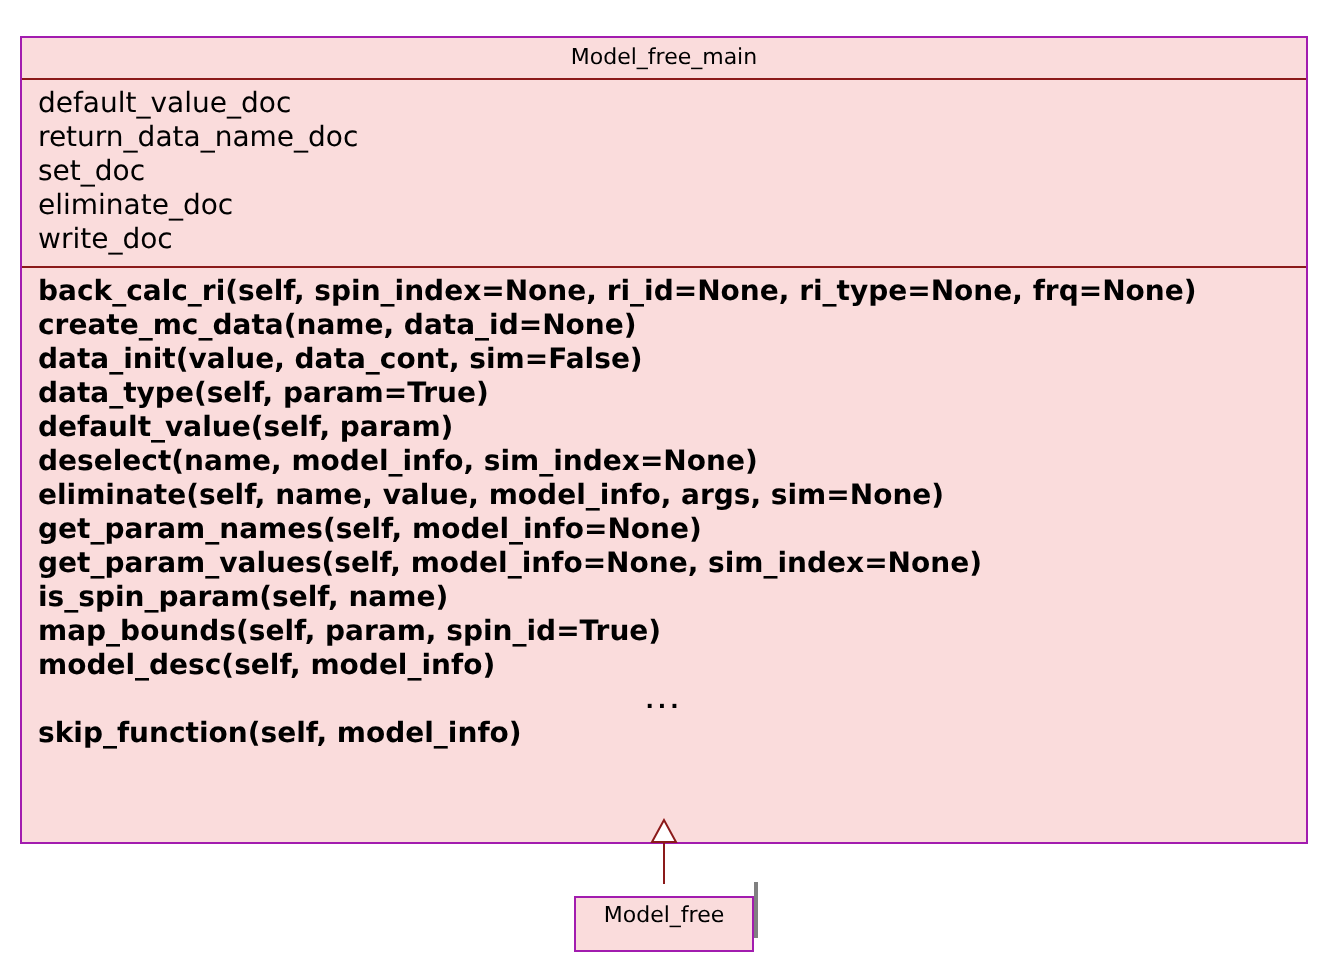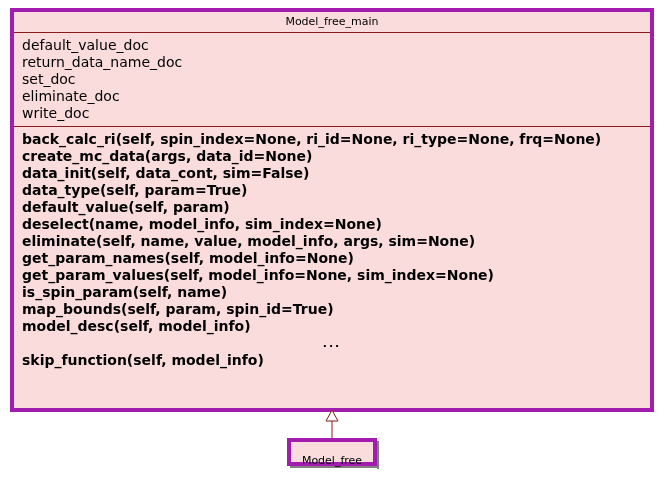--- a/index.html
+++ b/index.html
@@ -17,21 +17,22 @@
   }
   #canvas {
     position: relative;
     width: 664px;
     height: 477px;
   }
   .uml-class {
     position: absolute;
     box-sizing: border-box;
     background: #fadcdc;
-    border: 4px solid #a21caf;
+    border: 1px solid #a21caf;
+    margin-top: 10px;
   }
   #main-class {
     left: 10px;
     top: 8px;
     width: 644px;
     height: 404px;
   }
   .class-title {
     text-align: center;
     padding: 3px 4px 4px 4px;
@@ -59,21 +60,21 @@
     letter-spacing: 2px;
   }
   #sub-class {
     left: 287px;
     top: 438px;
     width: 90px;
     height: 28px;
   }
   #sub-class .class-title {
     border-bottom: none;
-    padding-top: 12px;
+    padding-top: 2px;
   }
   #inherit-arrow {
     position: absolute;
     left: 320px;
     top: 408px;
     width: 24px;
     height: 34px;
   }
   .shadow {
     position: absolute;
@@ -89,22 +90,22 @@
     <div class="class-title">Model_free_main</div>
     <div class="compartment">
       <div class="member">default_value_doc</div>
       <div class="member">return_data_name_doc</div>
       <div class="member">set_doc</div>
       <div class="member">eliminate_doc</div>
       <div class="member">write_doc</div>
     </div>
     <div class="compartment">
       <div class="member">back_calc_ri(self, spin_index=None, ri_id=None, ri_type=None, frq=None)</div>
-      <div class="member">create_mc_data(args, data_id=None)</div>
-      <div class="member">data_init(self, data_cont, sim=False)</div>
+      <div class="member">create_mc_data(name, data_id=None)</div>
+      <div class="member">data_init(value, data_cont, sim=False)</div>
       <div class="member">data_type(self, param=True)</div>
       <div class="member">default_value(self, param)</div>
       <div class="member">deselect(name, model_info, sim_index=None)</div>
       <div class="member">eliminate(self, name, value, model_info, args, sim=None)</div>
       <div class="member">get_param_names(self, model_info=None)</div>
       <div class="member">get_param_values(self, model_info=None, sim_index=None)</div>
       <div class="member">is_spin_param(self, name)</div>
       <div class="member">map_bounds(self, param, spin_id=True)</div>
       <div class="member">model_desc(self, model_info)</div>
       <div class="ellipsis">...</div>

